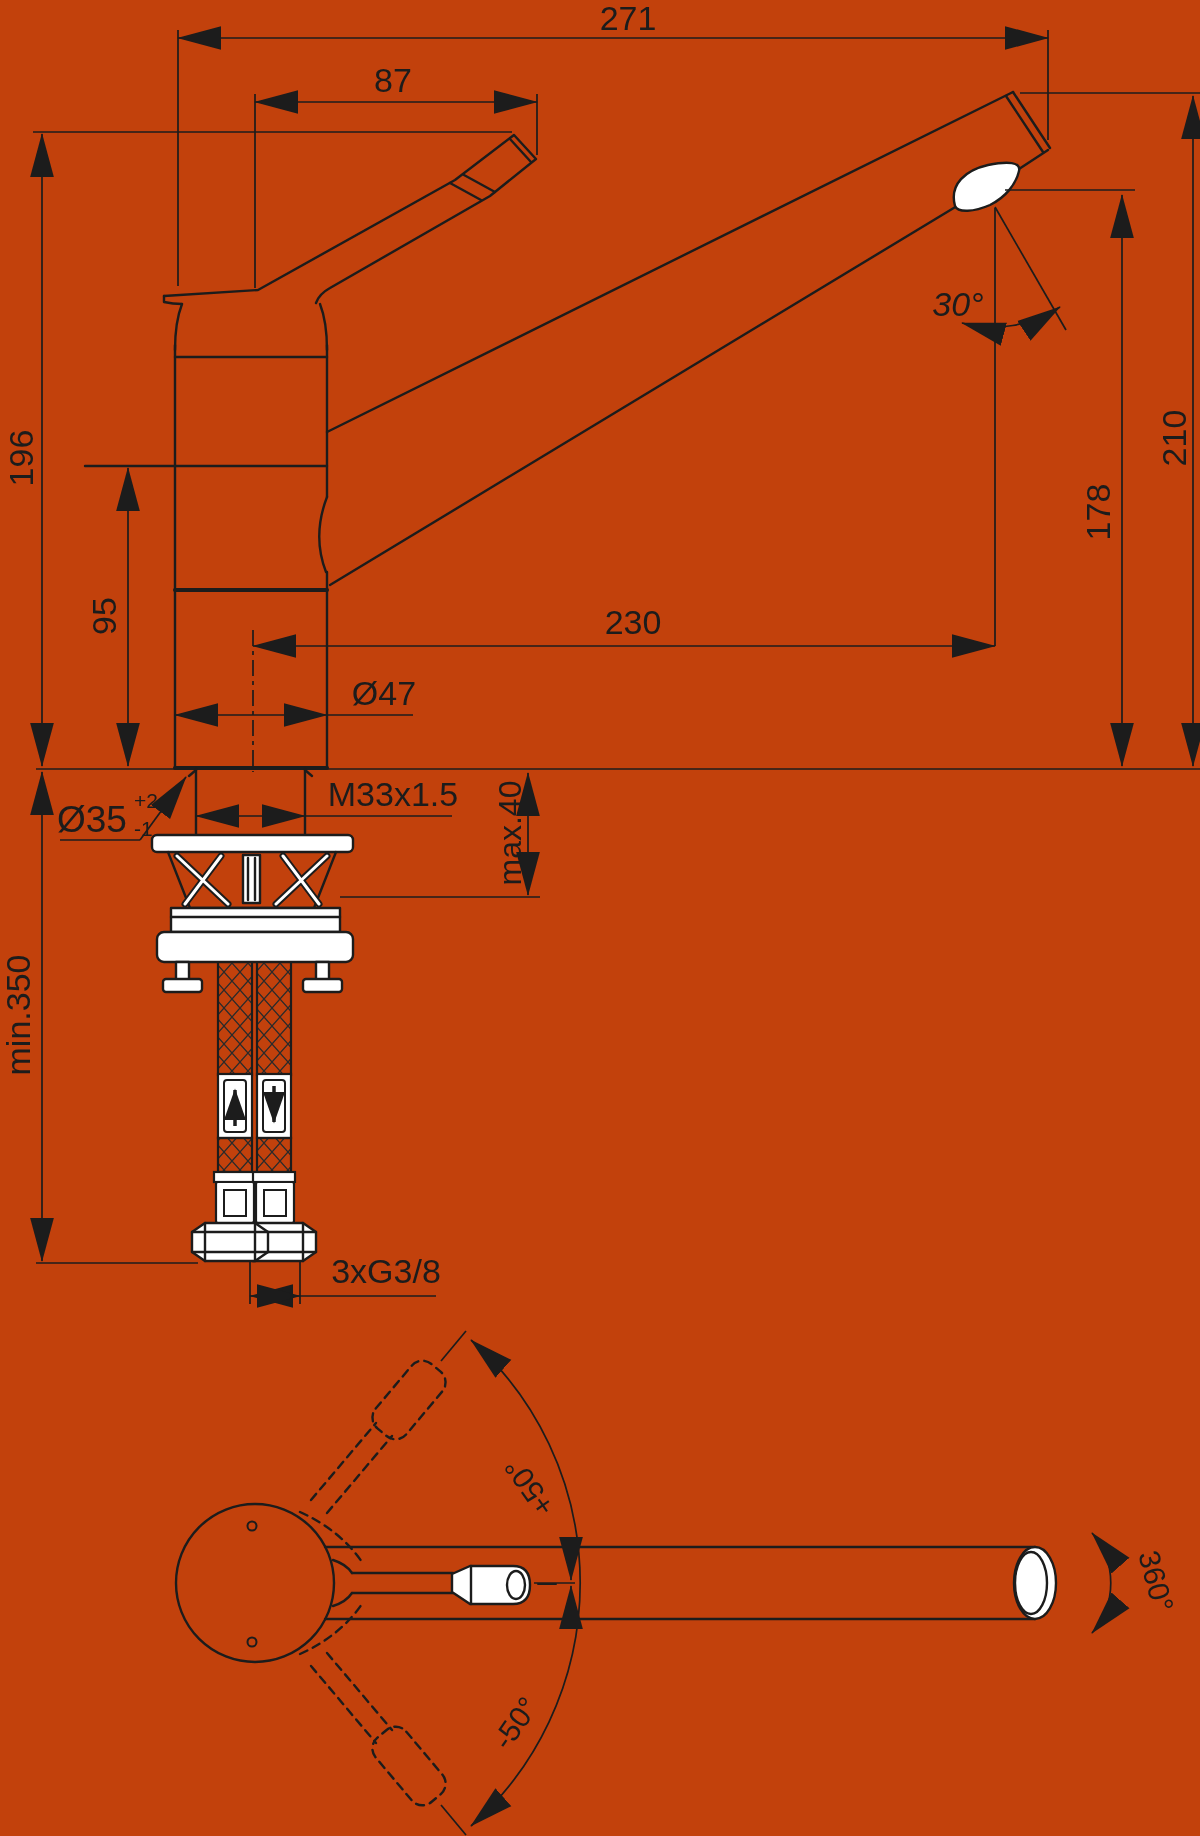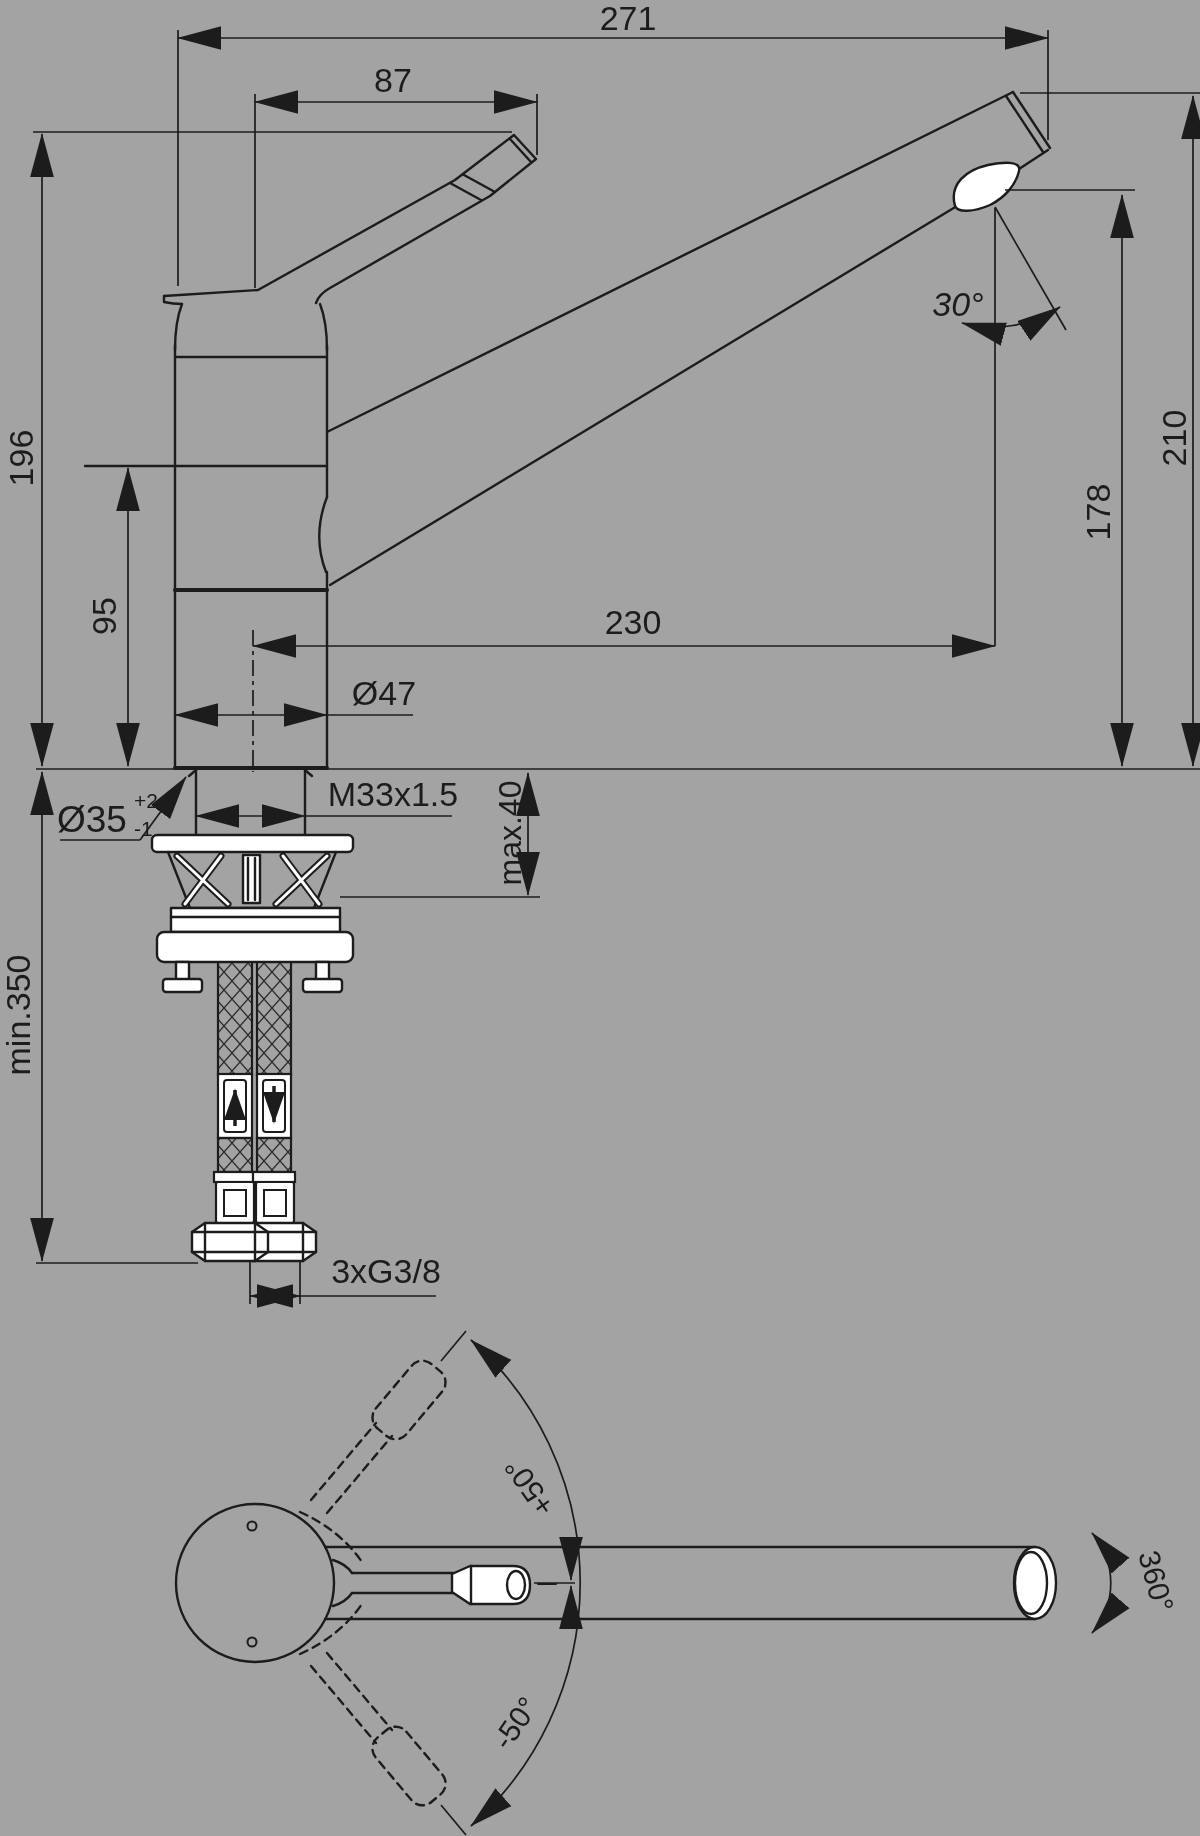--- a/index.html
+++ b/index.html
@@ -1,17 +1,17 @@
 <!DOCTYPE html>
 <html><head>
 <meta charset="utf-8">
 <style>
   html,body{margin:0;padding:0;background:#ffffff;}
   body{width:1200px;height:1836px;font-family:"Liberation Sans", sans-serif;}
-  #canvas{width:1200px;height:1836px;background:#a3a3a3;}
+  #canvas{width:1200px;height:1836px;background:#c2410c;}
   svg{display:block;}
   .ln{stroke:#1c1c1c;stroke-width:2.4;fill:none;stroke-linecap:round;stroke-linejoin:round;}
   .thick{stroke-width:4;}
   .dim{stroke:#1c1c1c;stroke-width:1.7;fill:none;}
   .whitefill{fill:#ffffff;}
   .dash{stroke-dasharray:8 6;}
   .cline{stroke-dasharray:16 5 4 5;}
   .t{fill:#1c1c1c;font-family:"Liberation Sans", sans-serif;font-size:34px;}
   .t-small{font-size:21px;}
   .t-med{font-size:30px;}

